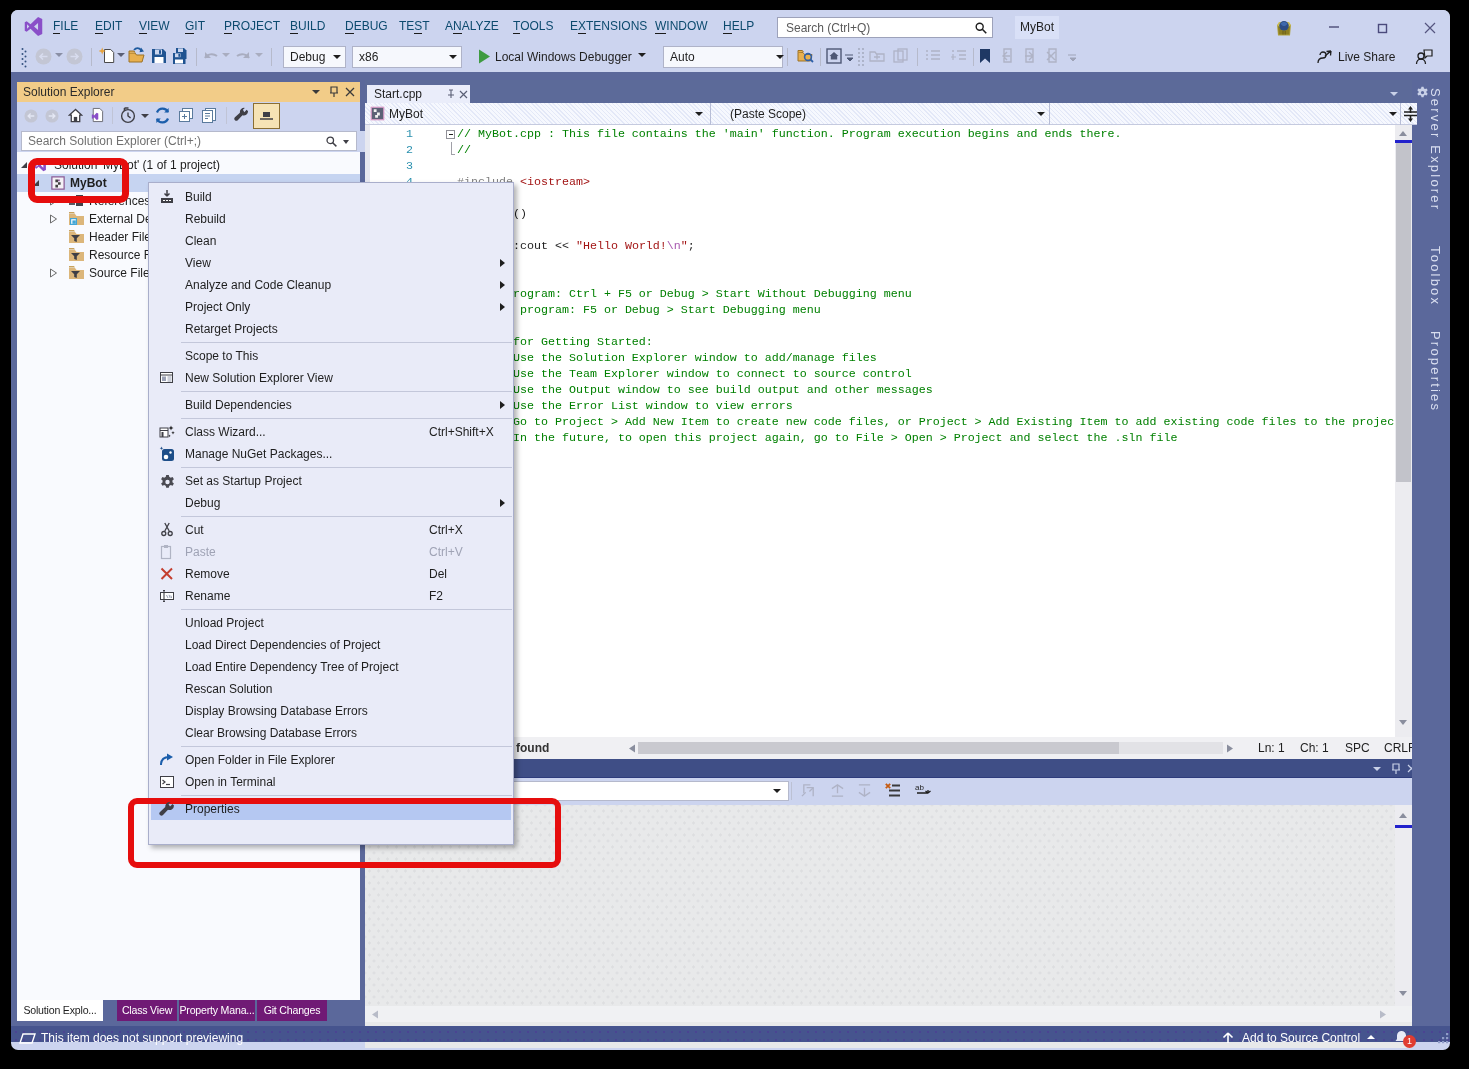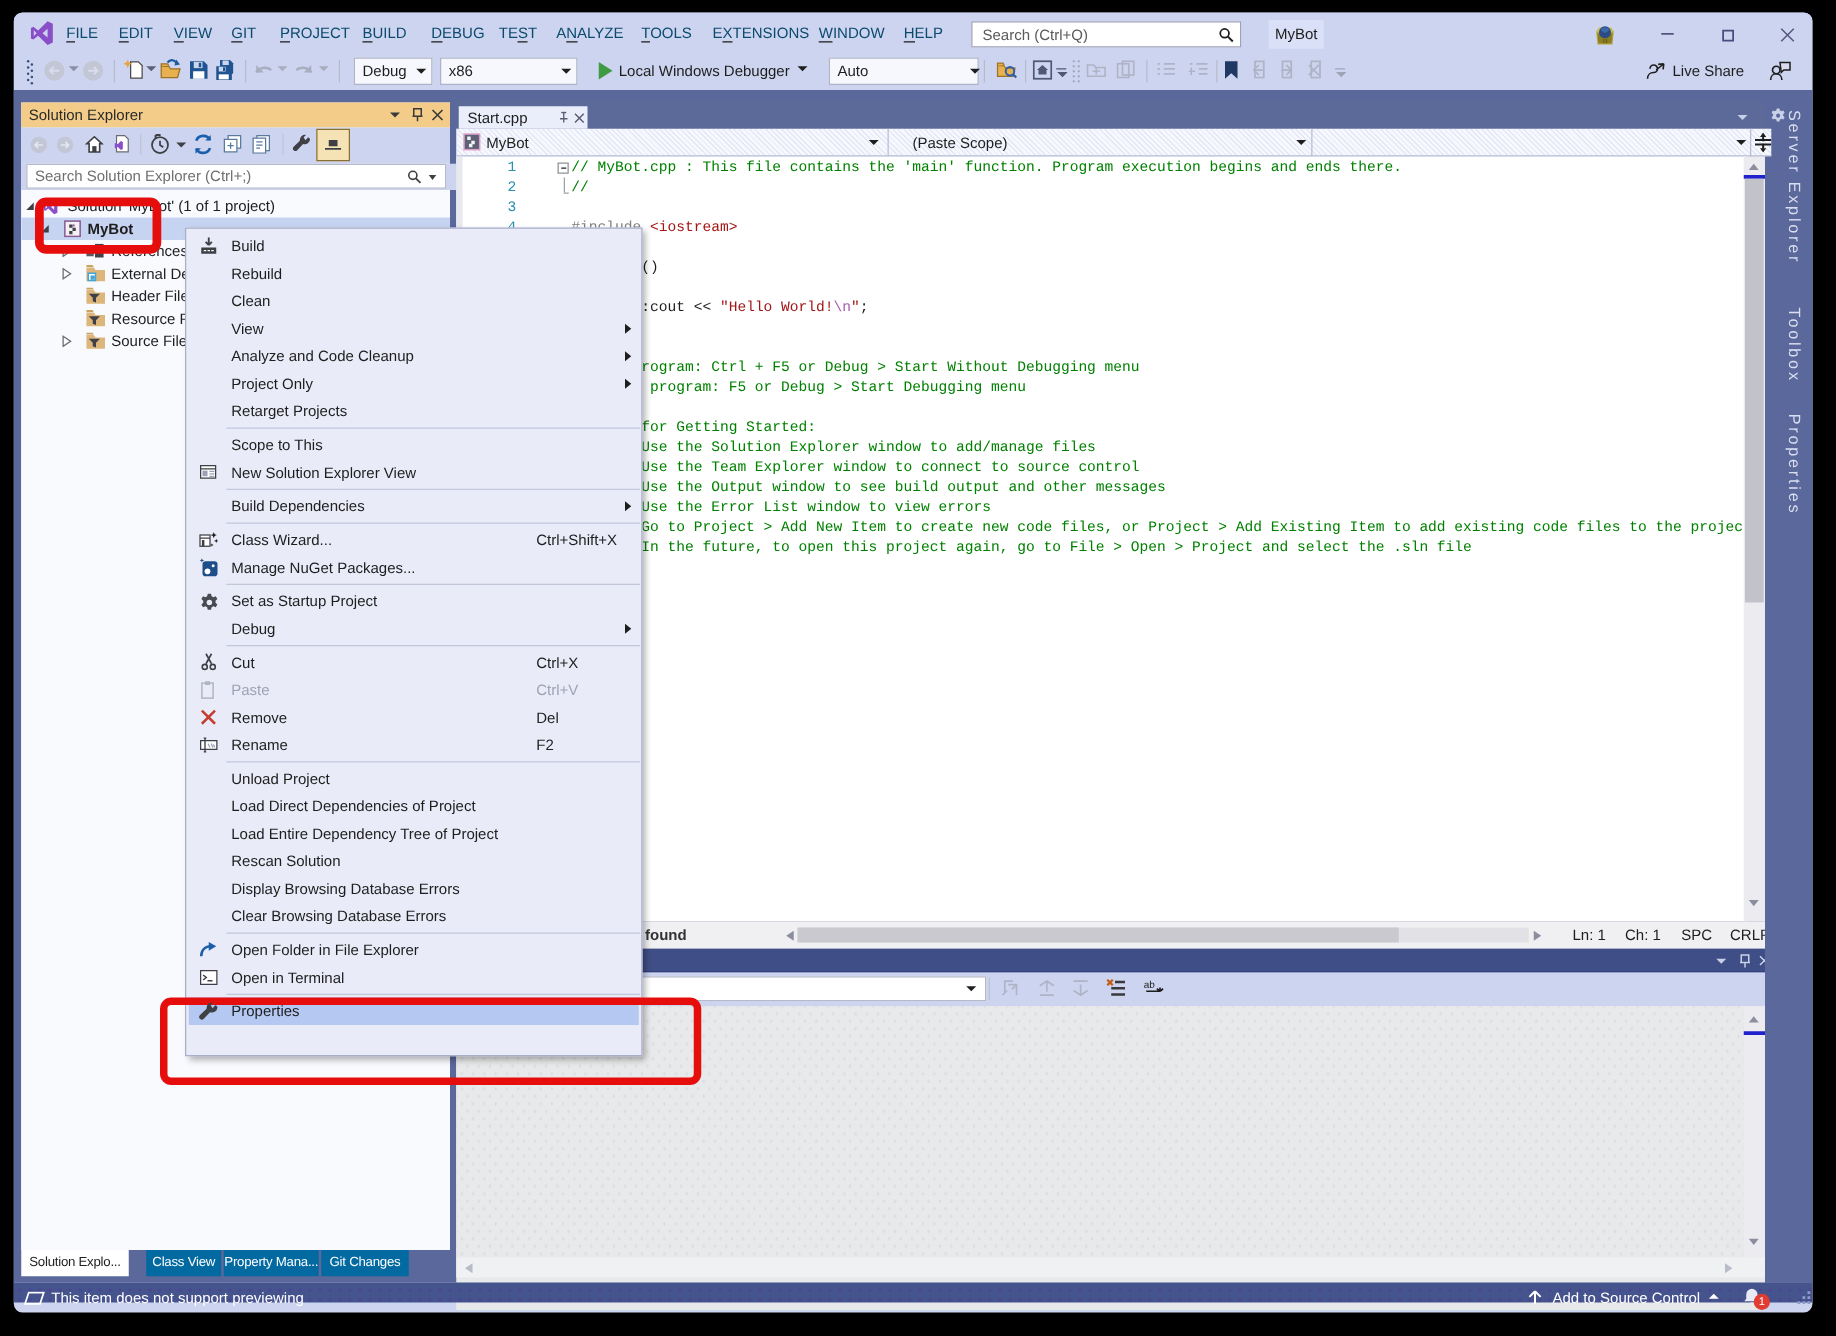--- a/index.html
+++ b/index.html
@@ -40,21 +40,21 @@
 
 #out { left:354px; top:749px; width:1047px; height:289px; background:#E8E9EA; }
 #outtitle { left:0; top:0; width:1047px; height:19px; background:#3F4E86; border-bottom:1px solid #2E3C7C; }
 #outtools { left:0; top:19px; width:1047px; height:27px; background:#CCD4EF; }
 #outbody { left:0; top:46px; width:1047px; height:201px; background:#E8E9EA; background-image:radial-gradient(#DDDEE0 1px, rgba(0,0,0,0) 1.3px), radial-gradient(#DDDEE0 1px, rgba(0,0,0,0) 1.3px); background-size:9px 12px; background-position:0 0, 4.5px 6px; }
 #outh { left:0; top:247px; width:1047px; height:16px; background:#F0F1F3; }
 
 #rstrip { left:1401px; top:70px; width:38px; height:946px; background:#5B689B; }
 .vtab { position:absolute; left:9px; width:22px; writing-mode:vertical-rl; font-size:13px; color:#D9DEF0; letter-spacing:2.2px; }
 
-.btab { position:absolute; top:990px; height:21px; font-size:10.6px; letter-spacing:-0.2px; line-height:21px; text-align:center; color:#FFF; background:#0369a1; }
+.btab { position:absolute; top:990px; height:21px; font-size:10.6px; letter-spacing:-0.2px; line-height:21px; text-align:center; color:#FFF; background:#701a75; }
 
 #status { left:0; top:1016px; width:1439px; height:16px; background:#46548E; color:#FFF; font-size:12px; background-image:radial-gradient(#4A4492 1.1px, rgba(0,0,0,0) 1.4px); background-size:8px 8px; background-position:1px 2px; }
 
 #cmenu { left:137px; top:172px; width:366px; height:663px; background:#E9EBF8; border:1px solid #A9AECB; box-shadow:3px 3px 5px rgba(0,0,0,0.3); padding-top:3px; }
 .mitem { position:relative; height:22px; font-size:12px; color:#1E1E1E; }
 .mitem .lab { position:absolute; left:36px; top:4px; white-space:nowrap; }
 .mitem .sc { position:absolute; left:280px; top:4px; }
 .mitem .sub { position:absolute; left:351px; top:7px; width:0; height:0; border-top:4px solid transparent; border-bottom:4px solid transparent; border-left:5px solid #1E1E1E; }
 .msep { height:1px; background:#C3C7DA; margin:2px 1px 2px 32px; }
 .mhl { position:absolute; left:2px; right:2px; top:0; height:22px; background:#B5C8F2; }

